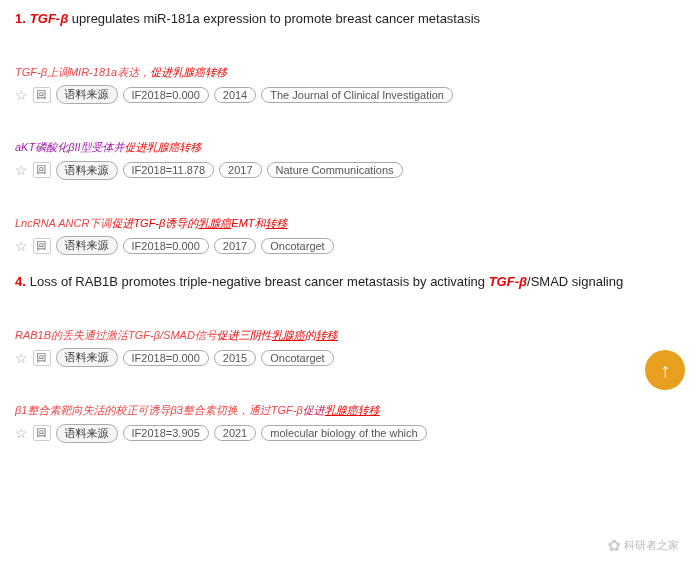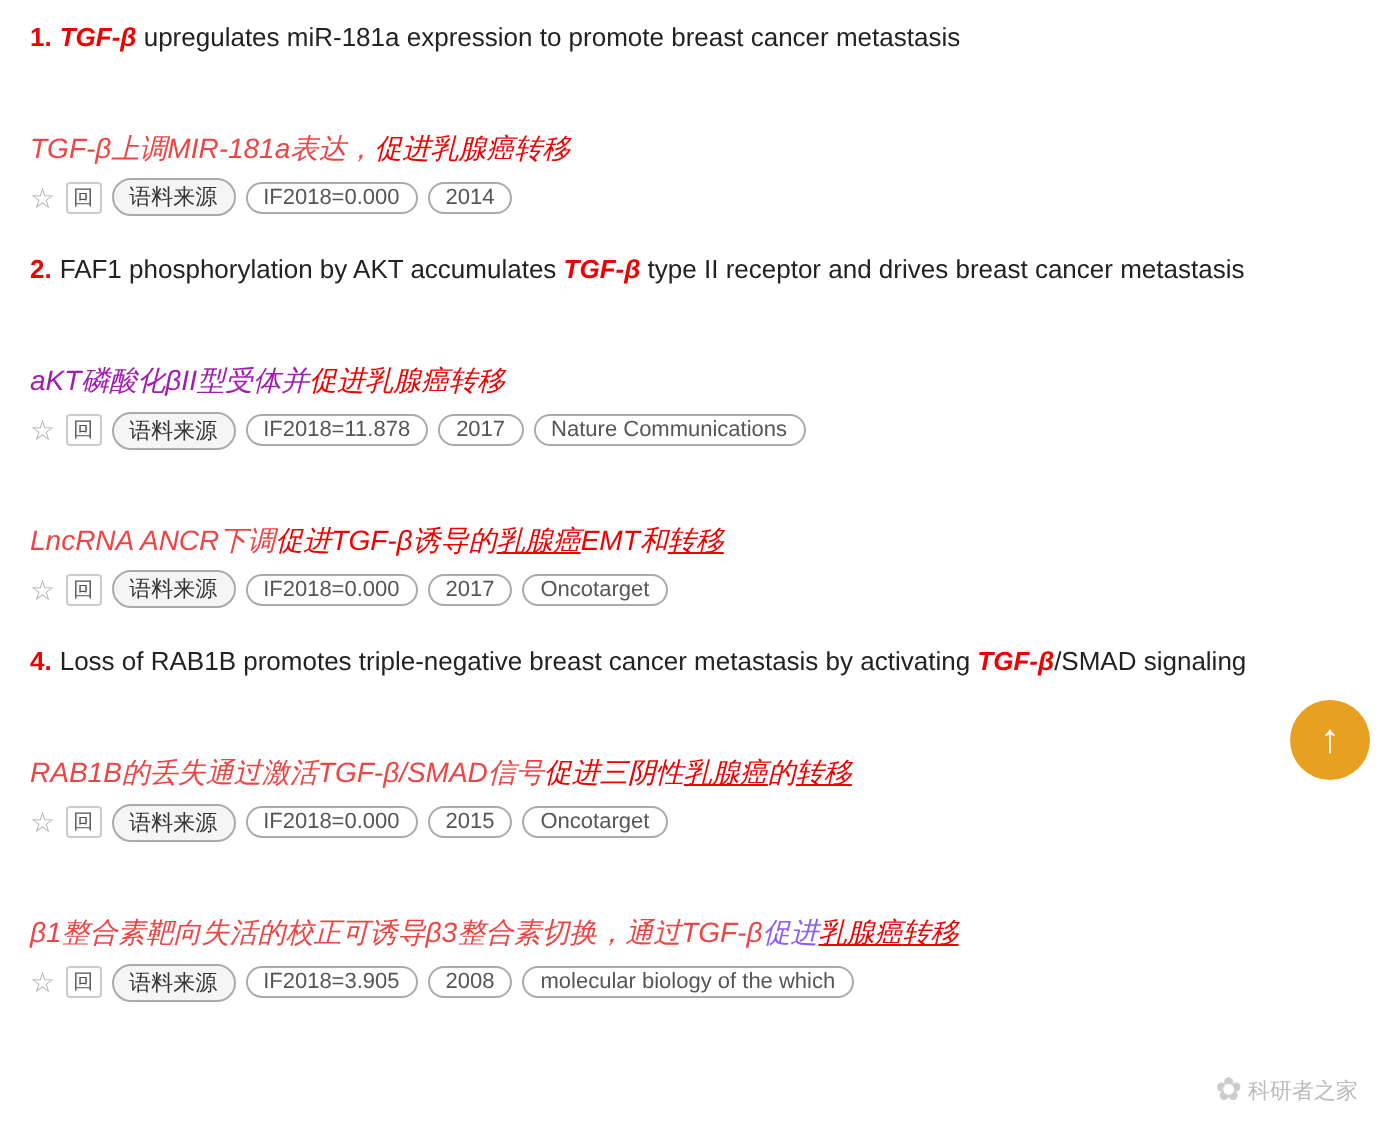--- a/index.html
+++ b/index.html
@@ -29,21 +29,21 @@
     }
     .title-italic {
       font-style: italic;
       color: #e00;
       font-weight: bold;
     }
     .title-normal {
       color: #222;
     }
     .subtitle-line {
-      font-size: 14px;
+      font-size: 11px;
       color: #e44;
       font-style: italic;
       margin-bottom: 5px;
       line-height: 1.4;
       margin-top: 36px;
     }
     .meta-line {
       display: flex;
       align-items: center;
       gap: 5px;
@@ -116,24 +116,24 @@
 <div id="results-container">
 <div class="result-item">
       <div class="title-line"><span class="result-number">1.</span><span class="title-italic">TGF-β</span><span class="title-normal"> upregulates miR-181a expression to promote breast cancer metastasis</span></div>
       <div class="subtitle-line"><span style="color: rgb(238, 68, 68); font-style: italic;">TGF-β上调MIR-181a表达，</span><span style="color: rgb(238, 0, 0); font-style: italic;">促进乳腺癌转移</span></div>
       <div class="meta-line">
         <span class="star-icon">☆</span>
         <span class="icon-box">回</span>
         <span class="tag tag-source">语料来源</span>
         <span class="tag">IF2018=0.000</span>
         <span class="tag">2014</span>
+        <span class="tag">The Journal of Clinical Investigation</span>
       </div>
     </div>
     <div class="result-item">
-      <div class="title-line"><span class="result-number">2.</span><span class="title-normal">FAF1 phosphorylation by AKT accumulates </span><span class="title-italic">TGF-β</span><span class="title-normal"> type II receptor and drives breast cancer metastasis</span></div>
       <div class="subtitle-line"><span style="color: #a21caf; font-style: italic;">aKT磷酸化βII型受体并</span><span style="color: rgb(238, 0, 0); font-style: italic;">促进乳腺癌转移</span></div>
       <div class="meta-line">
         <span class="star-icon">☆</span>
         <span class="icon-box">回</span>
         <span class="tag tag-source">语料来源</span>
         <span class="tag">IF2018=11.878</span>
         <span class="tag">2017</span>
         <span class="tag">Nature Communications</span>
       </div>
     </div>
@@ -154,27 +154,27 @@
       <div class="meta-line">
         <span class="star-icon">☆</span>
         <span class="icon-box">回</span>
         <span class="tag tag-source">语料来源</span>
         <span class="tag">IF2018=0.000</span>
         <span class="tag">2015</span>
         <span class="tag">Oncotarget</span>
       </div>
     </div>
     <div class="result-item">
-      <div class="subtitle-line"><span style="color: rgb(238, 68, 68); font-style: italic;">β1整合素靶向失活的校正可诱导β3整合素切换，通过TGF-β</span><span style="color: #8b5cf6; font-style: italic;">促进</span><span style="color: rgb(238, 0, 0); font-style: italic; text-decoration: underline;">乳腺癌</span><span style="color: rgb(238, 0, 0); font-style: italic; text-decoration: underline;">转移</span></div>
+      <div class="subtitle-line"><span style="color: rgb(238, 68, 68); font-style: italic;">β1整合素靶向失活的校正可诱导β3整合素切换，通过TGF-β</span><span style="color: #be185d; font-style: italic;">促进</span><span style="color: rgb(238, 0, 0); font-style: italic; text-decoration: underline;">乳腺癌</span><span style="color: rgb(238, 0, 0); font-style: italic; text-decoration: underline;">转移</span></div>
       <div class="meta-line">
         <span class="star-icon">☆</span>
         <span class="icon-box">回</span>
         <span class="tag tag-source">语料来源</span>
         <span class="tag">IF2018=3.905</span>
-        <span class="tag">2008</span>
+        <span class="tag">2021</span>
         <span class="tag">molecular biology of the which</span>
       </div>
     </div>
   </div>
 
 <div class="scroll-top-btn">
   <span>↑</span>
 </div>
 
 <div class="watermark">

